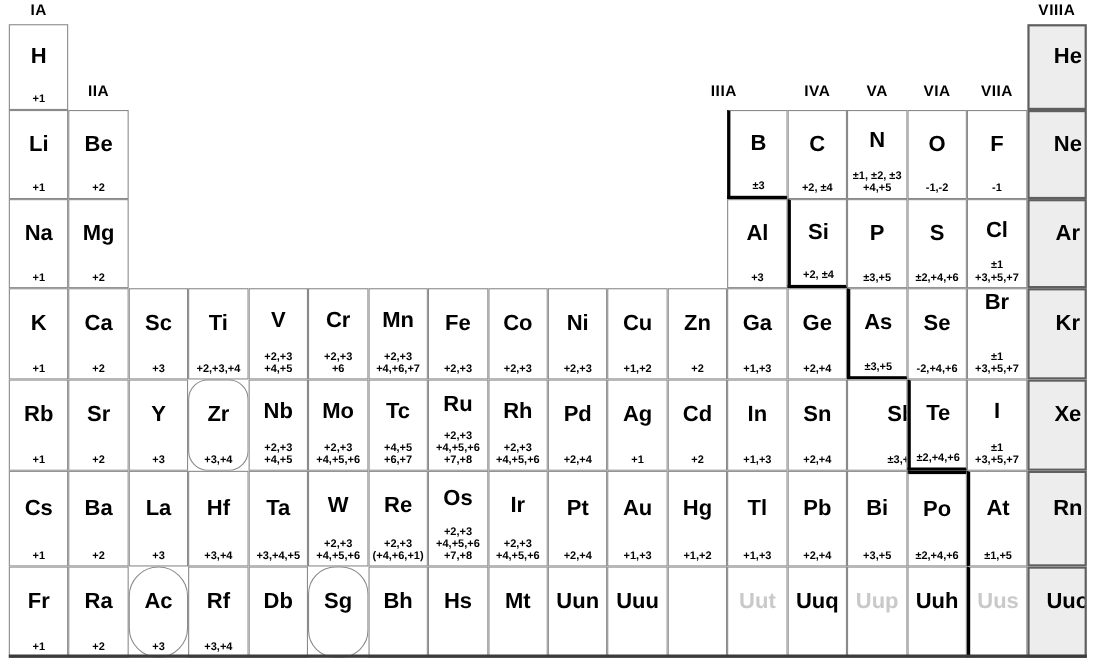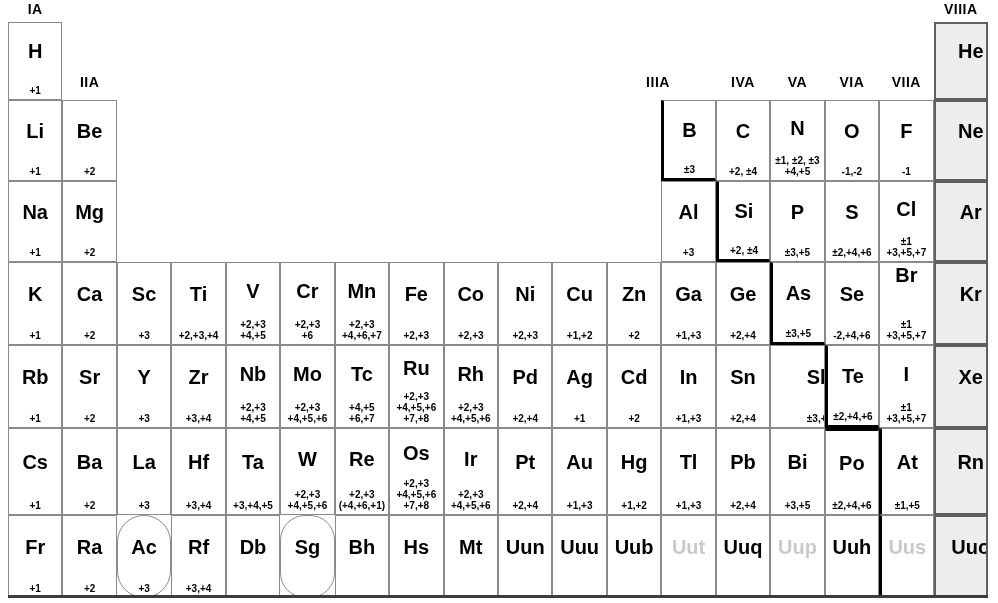--- a/index.html
+++ b/index.html
@@ -286,21 +286,21 @@
         <div class="states">
           <div class="state-line">+2</div>
         </div>
       </div>
       <div class="cell" style="grid-area: 5 / 3;">
         <div class="symbol">Y</div>
         <div class="states">
           <div class="state-line">+3</div>
         </div>
       </div>
-      <div class="cell" style="grid-area: 5 / 4;">
+      <div class="cell" style="grid-area: 5 / 4; border-radius: 18px;">
         <div class="symbol">Zr</div>
         <div class="states">
           <div class="state-line">+3,+4</div>
         </div>
       </div>
       <div class="cell" style="grid-area: 5 / 5;">
         <div class="symbol">Nb</div>
         <div class="states">
           <div class="state-line">+2,+3</div>
           <div class="state-line">+4,+5</div>
@@ -545,21 +545,20 @@
       </div>
       <div class="cell" style="grid-area: 7 / 10;">
         <div class="symbol">Uun</div>
         <div class="states"></div>
       </div>
       <div class="cell" style="grid-area: 7 / 11;">
         <div class="symbol">Uuu</div>
         <div class="states"></div>
       </div>
       <div class="cell" style="grid-area: 7 / 12;">
-        <div class="symbol">Uub</div>
         <div class="states"></div>
       </div>
       <div class="cell faded" style="grid-area: 7 / 13;">
         <div class="symbol">Uut</div>
         <div class="states"></div>
       </div>
       <div class="cell" style="grid-area: 7 / 14;">
         <div class="symbol">Uuq</div>
         <div class="states"></div>
       </div>

